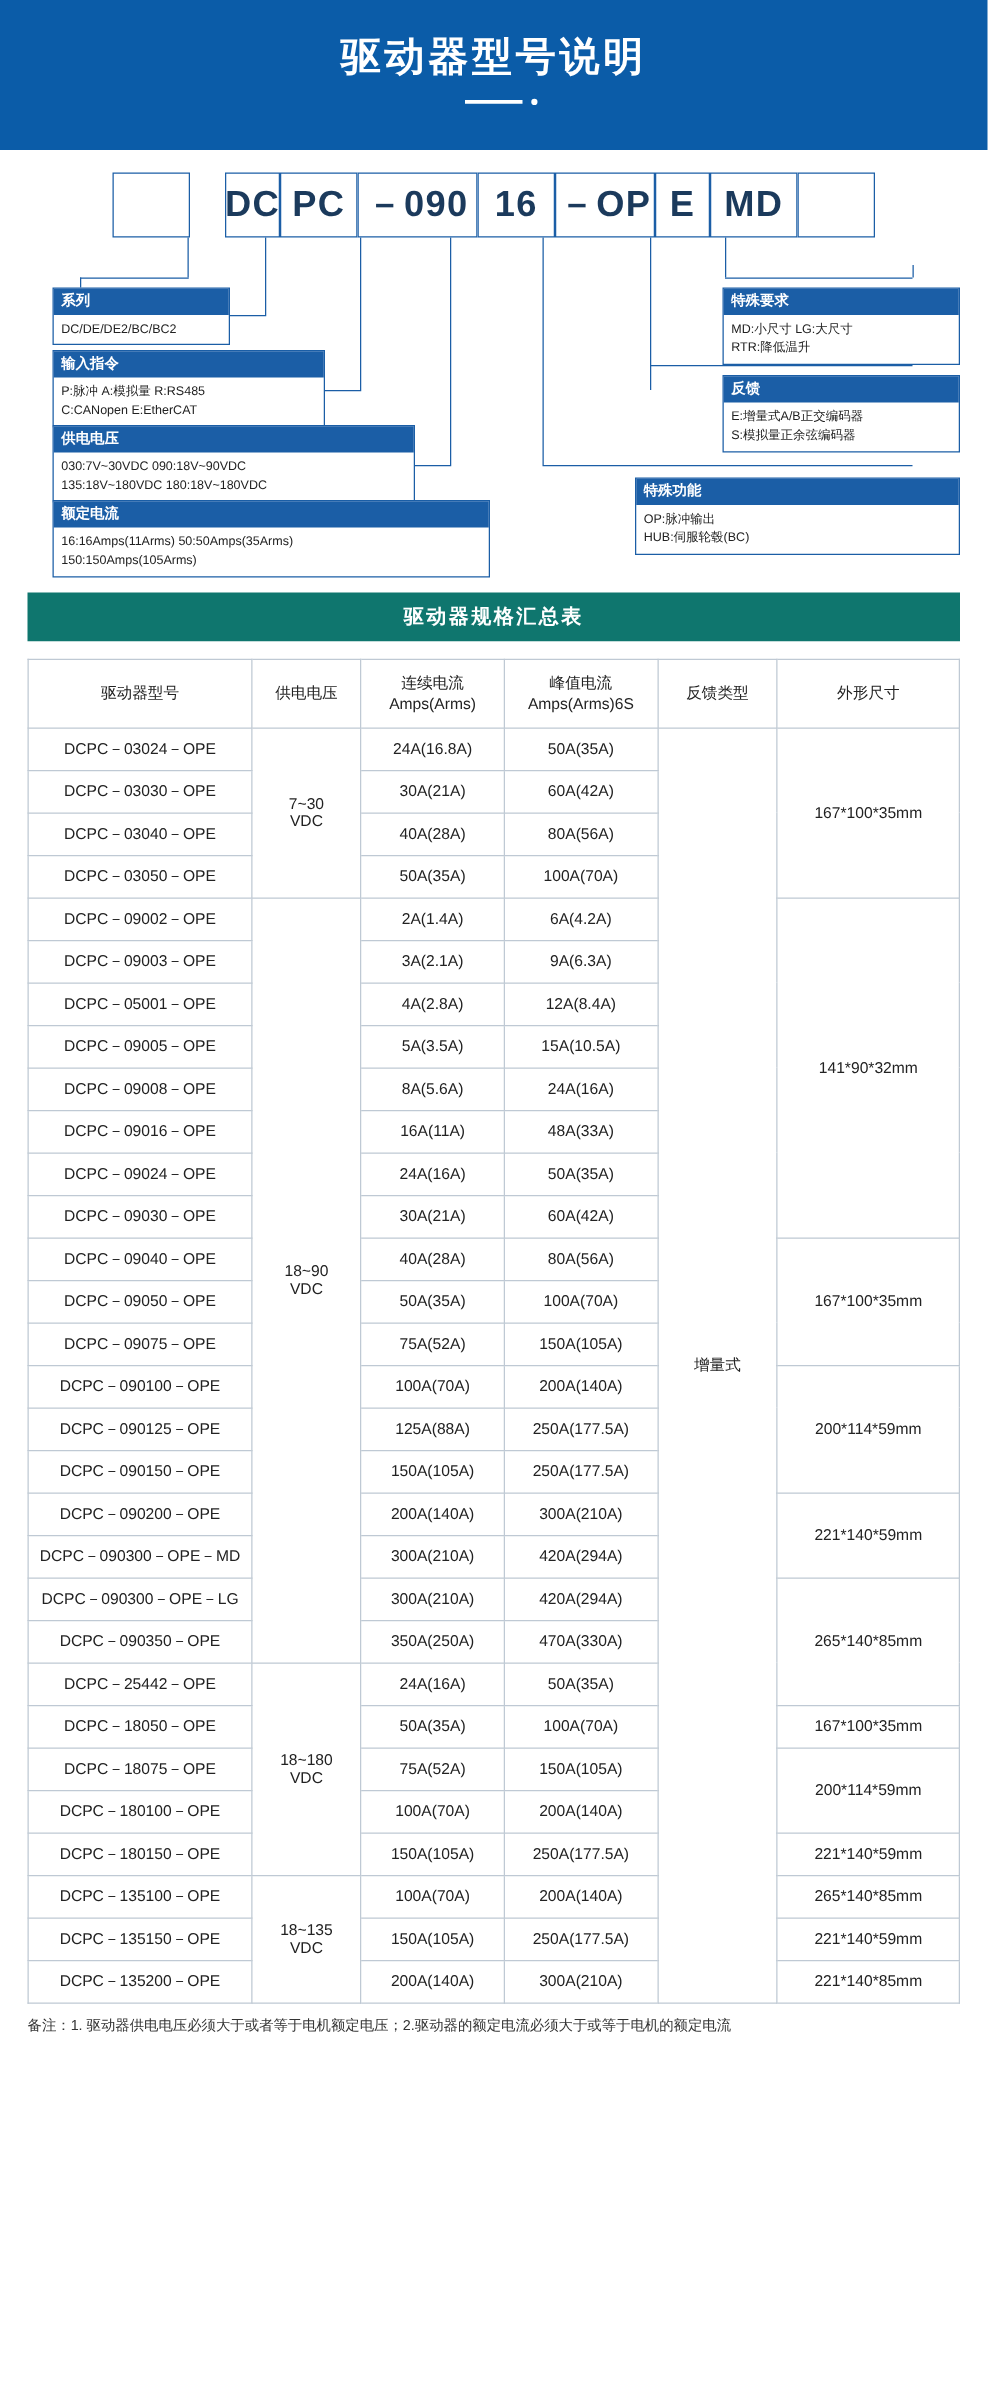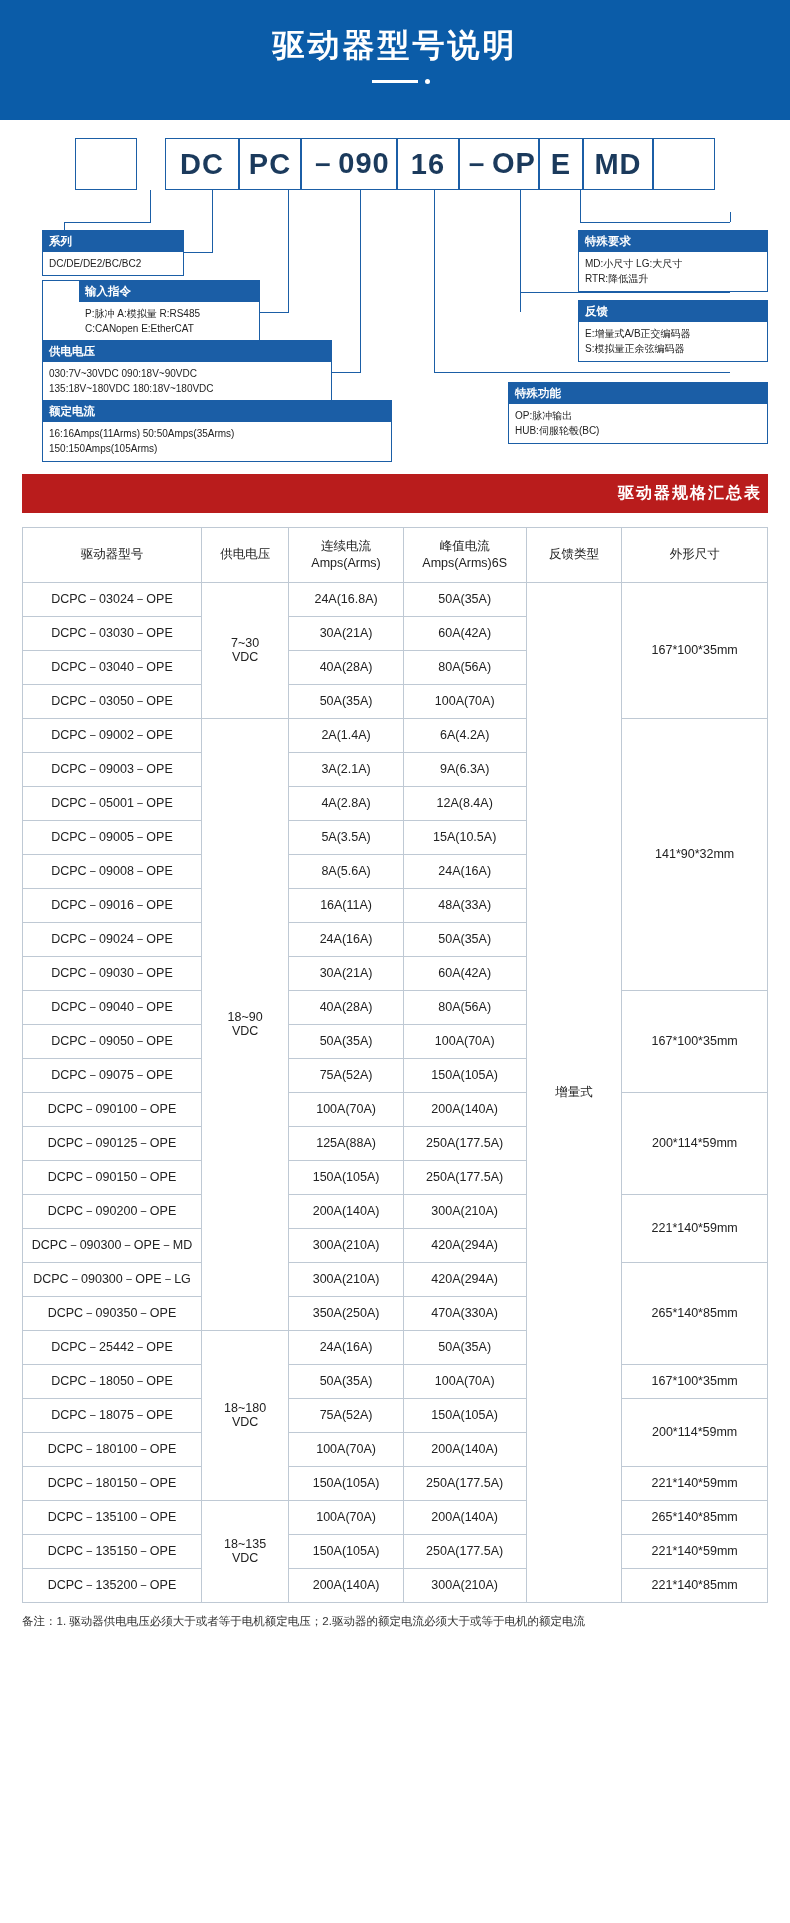--- a/index.html
+++ b/index.html
@@ -99,27 +99,27 @@
   }
   .callout .cb {
     font-size: 10px;
     padding: 4px 6px;
     line-height: 1.55;
     color: #222;
   }
 
   
   .sec-title {
-    background: #b91c1c;
+    background: #0f766e;
     color: #fff;
-    text-align: right;
+    text-align: center;
     font-size: 16px;
     font-weight: bold;
     letter-spacing: 2px;
-    padding: 9px 6px;
+    padding: 9px 16px;
     margin: 4px 22px 14px 22px;
   }
 
   table.spec {
     border-collapse: collapse;
     margin: 0 22px;
     width: 746px;
     font-size: 12.5px;
     color: #222;
   }
@@ -157,21 +157,21 @@
 
   <div class="banner">
     <div class="banner-title">驱动器型号说明</div>
     <div class="banner-underline"></div>
   </div>
 
   <div class="diagram">
 
     <div class="code-row">
       <div class="code-cell empty" style="width:62px;"></div>
-      <div class="code-cell" style="width:74px;margin-left:28px;">DC</div>
+      <div class="code-cell" style="width:44px;margin-left:28px;">DC</div>
       <div class="code-cell" style="width:62px;">PC</div>
       <div class="code-cell" style="width:96px;">－090</div>
       <div class="code-cell" style="width:62px;">16</div>
       <div class="code-cell" style="width:80px;">－OP</div>
       <div class="code-cell" style="width:44px;">E</div>
       <div class="code-cell" style="width:70px;">MD</div>
       <div class="code-cell empty" style="width:62px;"></div>
     </div>
 
     <div class="lead" style="left:128px; top:70px; height:32px;"></div>
@@ -198,21 +198,21 @@
     <div class="lead-h" style="left:498px; top:172px; width:210px;"></div>
 
     <div class="lead" style="left:412px; top:70px; height:182px;"></div>
     <div class="lead-h" style="left:412px; top:252px; width:296px;"></div>
 
     <div class="callout" style="left:20px; top:110px; width:142px;">
       <div class="ch">系列</div>
       <div class="cb">DC/DE/DE2/BC/BC2</div>
     </div>
 
-    <div class="callout" style="left:20px; top:160px; width:218px;padding-left:36px;">
+    <div class="callout" style="left:20px; top:160px; width:218px;">
       <div class="ch">输入指令</div>
       <div class="cb">
         <div>P:脉冲      A:模拟量      R:RS485</div>
         <div>C:CANopen      E:EtherCAT</div>
       </div>
     </div>
 
     <div class="callout" style="left:20px; top:220px; width:290px;">
       <div class="ch">供电电压</div>
       <div class="cb">

